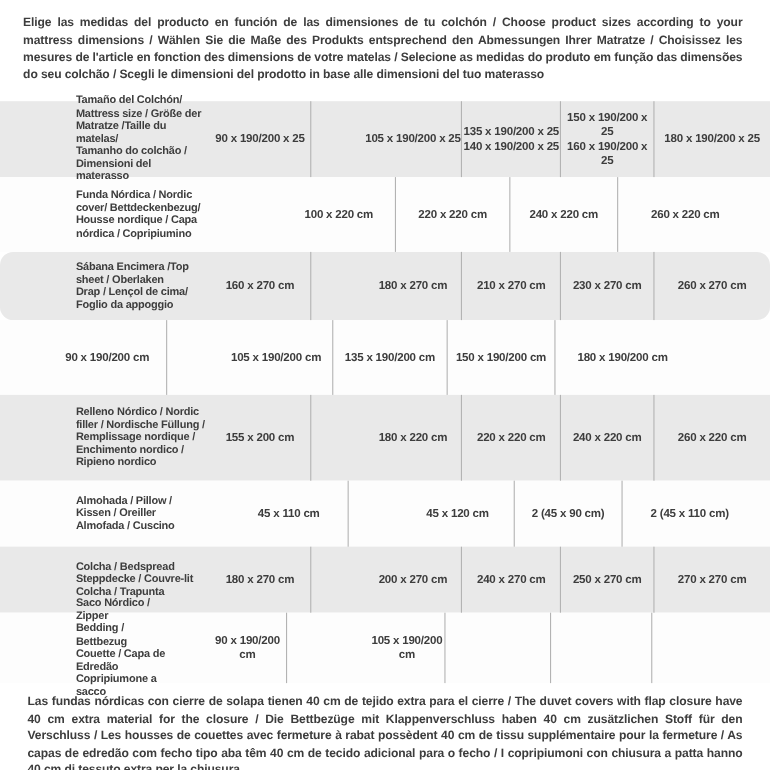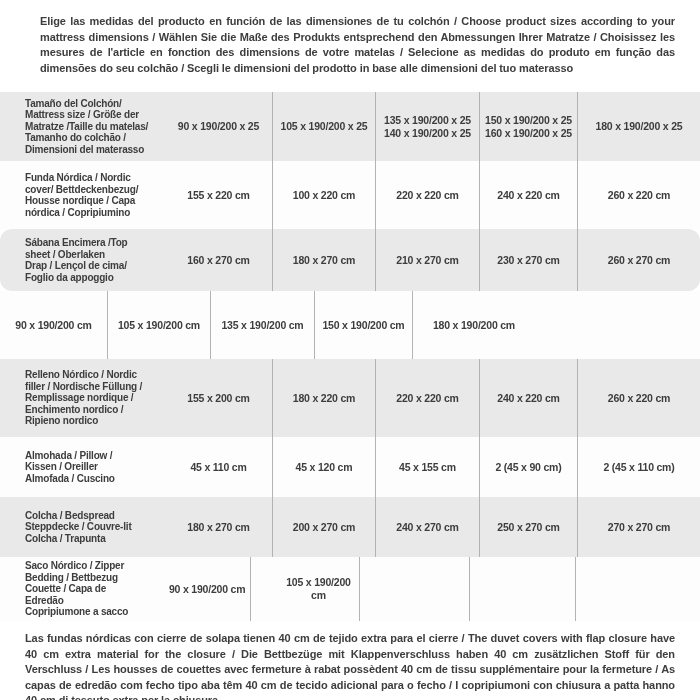--- a/index.html
+++ b/index.html
@@ -4,36 +4,37 @@
 <style>
   html,body{margin:0;padding:0;}
   body{
     width:700px;height:700px;
     background:#ffffff;
     font-family:"Liberation Sans", sans-serif;
     color:#3d3d3d;
     overflow:hidden;
   }
   .intro{
-    padding:14px 25px 0 40px;
+    padding:14px 25px 0 21px;
     font-size:11px;
     line-height:15.5px;
     font-weight:bold;
     text-align:justify;
     letter-spacing:-0.1px;
   }
   .size-table{
     margin-top:16px;
     width:700px;
   }
   .t-row{
     display:flex;
     align-items:stretch;
     width:700px;
     box-sizing:border-box;
+    padding-left:44px;
   }
   .t-row.shaded{ background:#e9e9e9; }
   .t-row.plain{ background:#fdfdfd; }
   .label-cell{
     width:165px;
     box-sizing:border-box;
     padding:4px 4px 4px 25px;
     display:flex;
     align-items:center;
     font-size:10px;
@@ -48,21 +49,21 @@
     align-items:center;
     justify-content:center;
     text-align:center;
     font-size:10.5px;
     line-height:13px;
     font-weight:bold;
     white-space:pre-line;
     letter-spacing:-0.2px;
   }
   .val-cell.c0{ width:108px; }
-  .val-cell.c1{ width:103px; }
+  .val-cell.c1{ width:103px;margin-left:48px; }
   .val-cell.c2{ width:104px; }
   .val-cell.c3{ width:98px; }
   .val-cell.c4{ width:122px; }
   .val-cell.divided{ border-right:1px solid #b3b3b3; }
   .footer-note{
     padding:10px 25px 0 25px;
     font-size:11px;
     line-height:15.5px;
     font-weight:bold;
     text-align:justify;
@@ -88,21 +89,20 @@
     <div class="val-cell c3 divided">150 x 190/200 x 25
 160 x 190/200 x 25</div>
     <div class="val-cell c4">180 x 190/200 x 25</div>
   </div>
 
   <div class="t-row plain" style="height: 68px;">
     <div class="label-cell">Funda Nórdica /  Nordic
 cover/ Bettdeckenbezug/
 Housse nordique  / Capa
 nórdica / Copripiumino</div>
-    <div class="val-cell c0 divided">155 x 220 cm</div>
     <div class="val-cell c1 divided">100 x 220 cm</div>
     <div class="val-cell c2 divided">220 x 220 cm</div>
     <div class="val-cell c3 divided">240 x 220 cm</div>
     <div class="val-cell c4">260 x 220 cm</div>
   </div>
 
   <div class="t-row shaded" style="height: 62px; border-radius: 12px;">
     <div class="label-cell">Sábana Encimera /Top
 sheet / Oberlaken
 Drap / Lençol de cima/
@@ -134,21 +134,20 @@
     <div class="val-cell c3 divided">240 x 220 cm</div>
     <div class="val-cell c4">260 x 220 cm</div>
   </div>
 
   <div class="t-row plain" style="height: 60px;">
     <div class="label-cell">Almohada  / Pillow /
 Kissen / Oreiller
 Almofada / Cuscino</div>
     <div class="val-cell c0 divided">45 x 110 cm</div>
     <div class="val-cell c1 divided">45 x 120 cm</div>
-    <div class="val-cell c2 divided">45 x 155 cm</div>
     <div class="val-cell c3 divided">2 (45 x 90 cm)</div>
     <div class="val-cell c4">2 (45 x 110 cm)</div>
   </div>
 
   <div class="t-row shaded" style="height: 60px; justify-content: center;">
     <div class="label-cell">Colcha / Bedspread
 Steppdecke / Couvre-lit
 Colcha / Trapunta</div>
     <div class="val-cell c0 divided">180 x 270 cm</div>
     <div class="val-cell c1 divided">200 x 270 cm</div>

